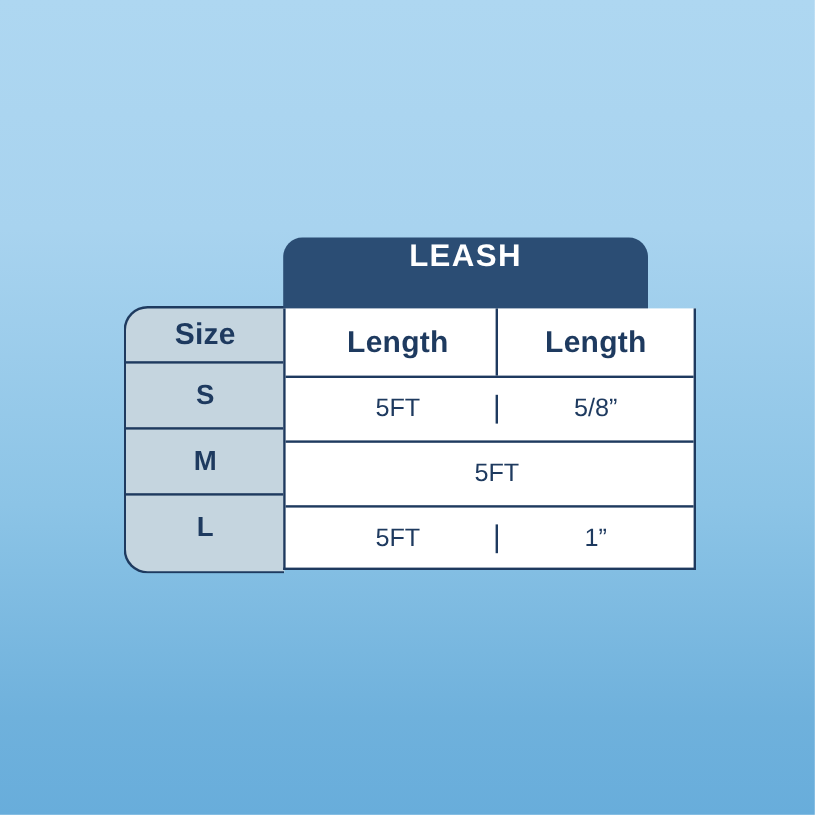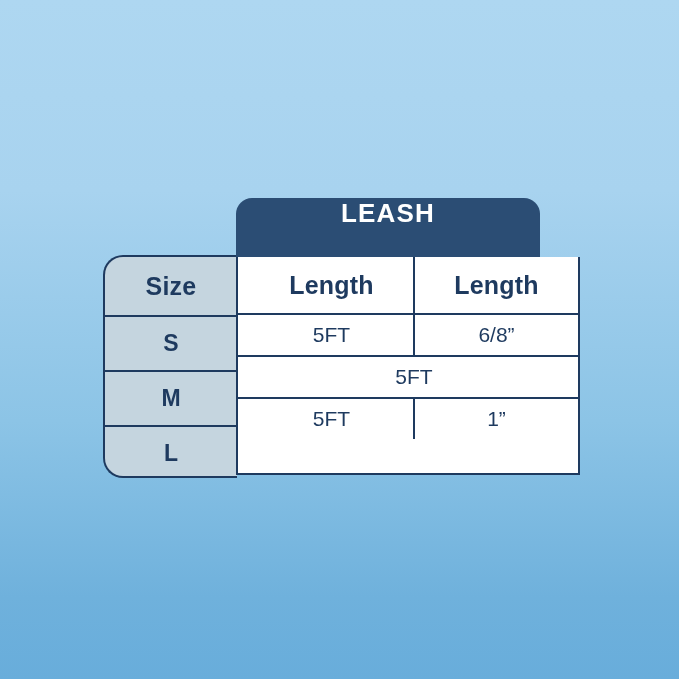--- a/index.html
+++ b/index.html
@@ -44,21 +44,21 @@
     align-items: center;
     justify-content: center;
     color: #1e3a5f;
     box-sizing: border-box;
     position: relative;
   }
   .size-cell + .size-cell {
     border-top: 2px solid #1e3a5f;
   }
   .size-head {
-    height: 58px;
+    height: 44px;
     font-size: 25px;
     font-weight: bold;
     letter-spacing: 0.2px;
   }
   .size-body {
     height: 55px;
     font-size: 23px;
     font-weight: bold;
   }
   .size-body.last {
@@ -106,21 +106,21 @@
   .grow {
     display: flex;
     flex: 0 0 auto;
     box-sizing: border-box;
     padding-left: 12px;
   }
   .grow + .grow {
     border-top: 2px solid #1e3a5f;
   }
   .grow.head { height: 56px; }
-  .grow.body { height: 42px; }
+  .grow.body { height: 54px; align-items: center; }
 
   .gcell {
     flex: 1 1 0;
     display: flex;
     align-items: center;
     justify-content: center;
     color: #1e3a5f;
     box-sizing: border-box;
     text-align: center;
   }
@@ -155,21 +155,21 @@
 
   <div class="grid">
 
     <div class="grow head">
       <div class="gcell headtext">Length</div>
       <div class="gcell headtext">Length</div>
     </div>
 
     <div class="grow body">
       <div class="gcell bodytext">5FT</div>
-      <div class="gcell bodytext">6/8”</div>
+      <div class="gcell bodytext">5/8”</div>
     </div>
 
     <div class="grow body">
       <div class="gcell bodytext">5FT</div>
     </div>
 
     <div class="grow body">
       <div class="gcell bodytext">5FT</div>
       <div class="gcell bodytext">1”</div>
     </div>

